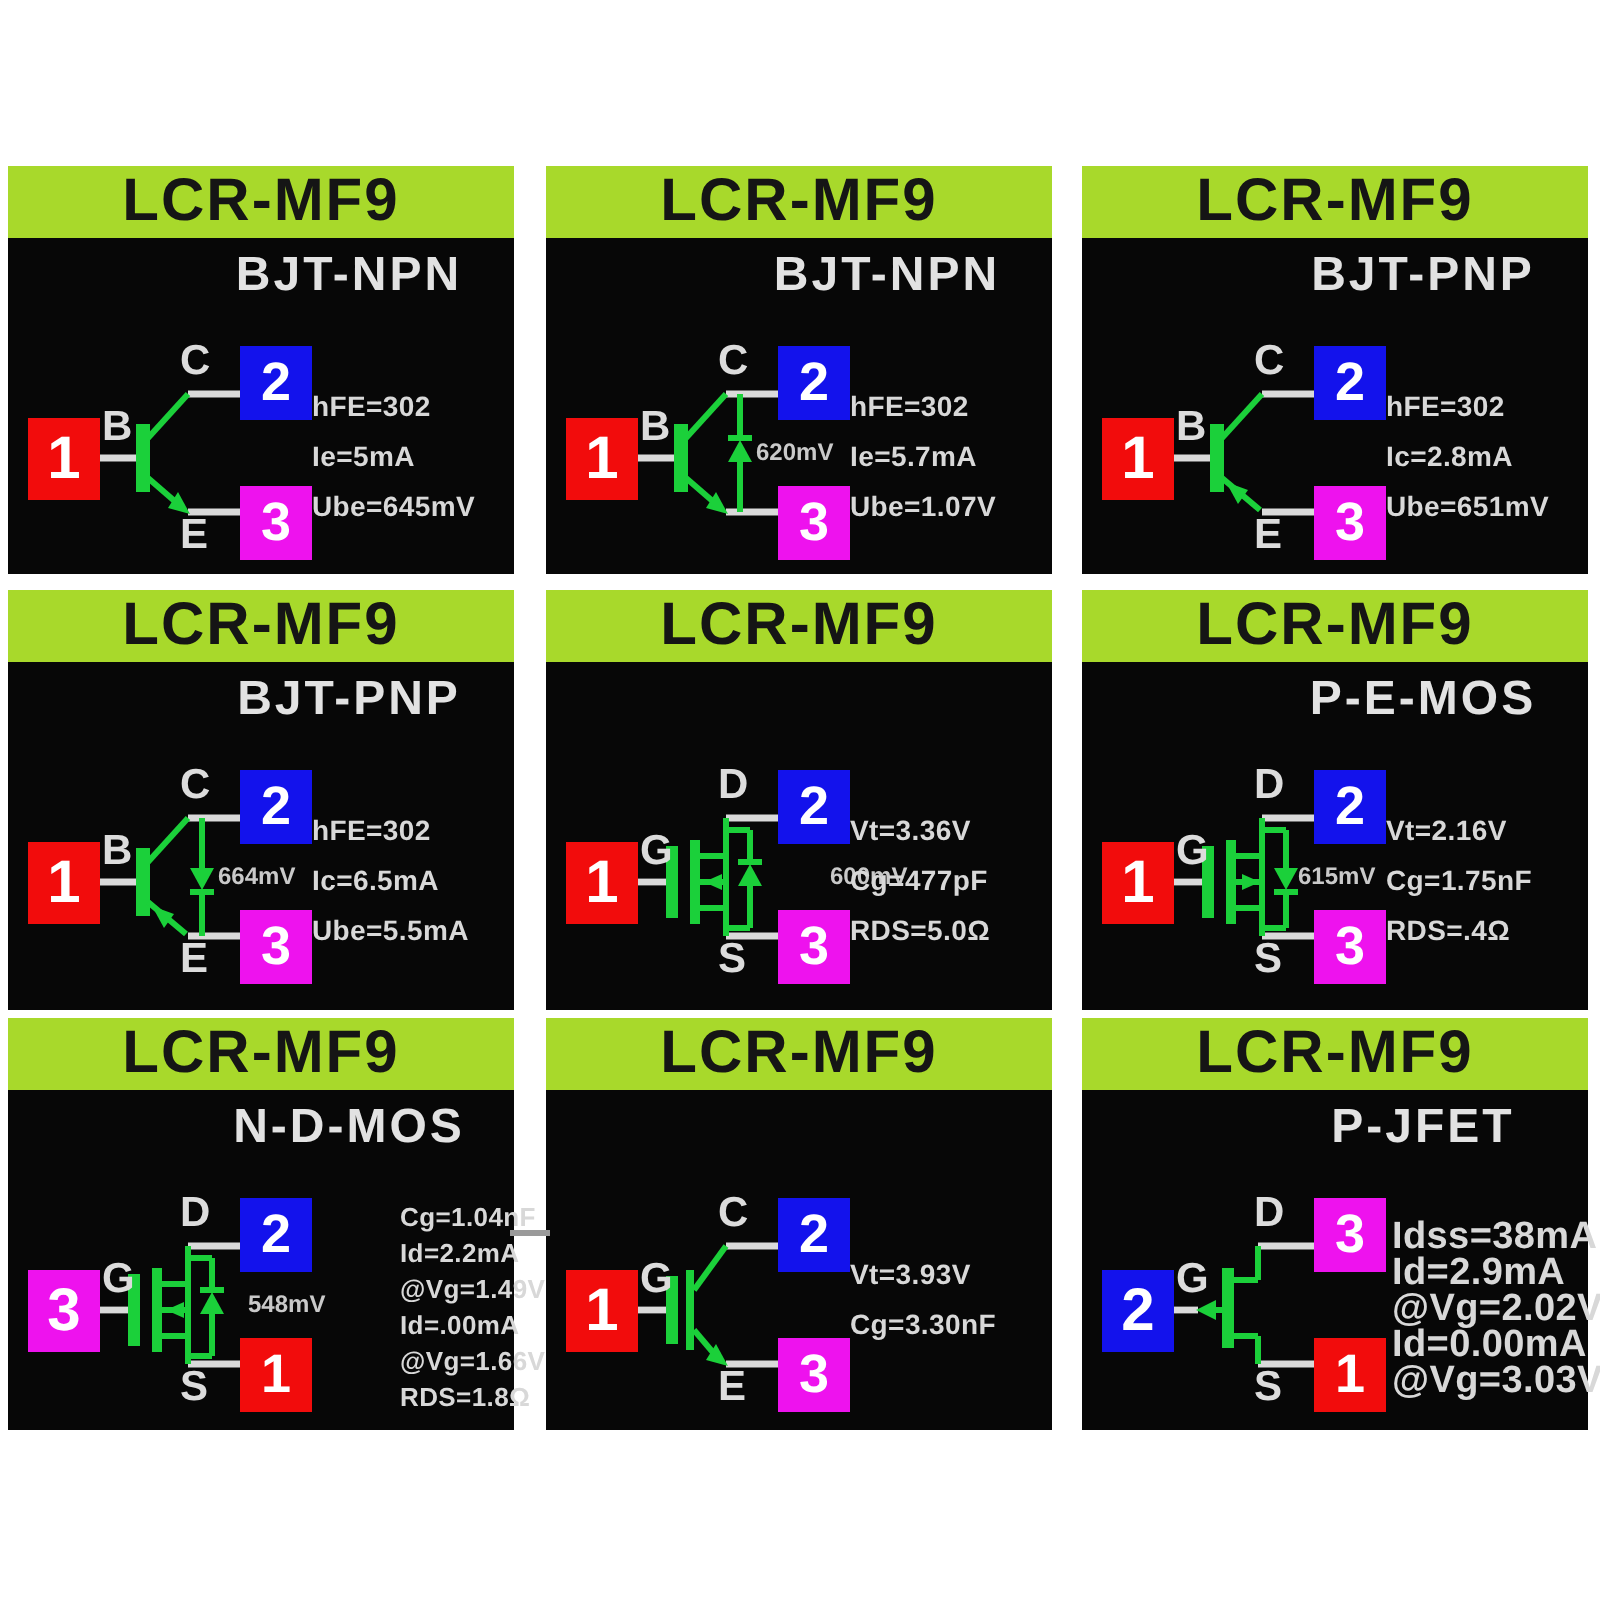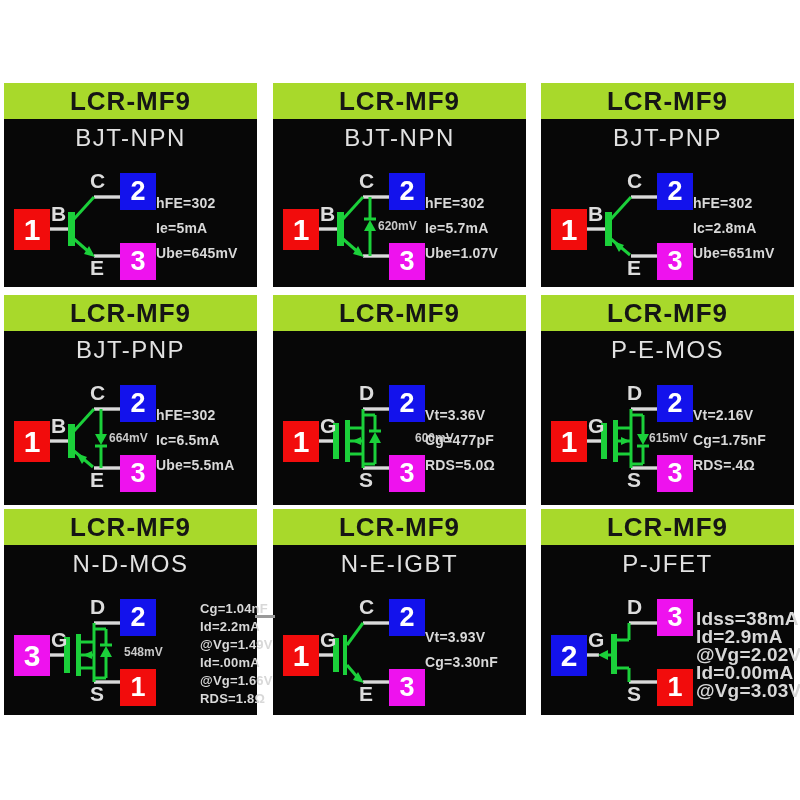--- a/index.html
+++ b/index.html
@@ -1,23 +1,23 @@
 <!DOCTYPE html>
 <html><head>
 <meta charset="utf-8">
 <style>
   html,body{margin:0;padding:0;}
   body{font-family:"Liberation Sans", sans-serif;}
   .page{position:relative;width:800px;height:800px;background:#ffffff;overflow:hidden;}
   .panel{position:absolute;width:253px;background:#070707;}
-  .phead{height:36px;background:#a8d92b;color:#151515;font-size:26px;font-weight:700;
+  .phead{height:36px;background:#a8d92b;color:#151515;font-size:30px;font-weight:700;
          display:flex;align-items:center;justify-content:center;letter-spacing:1px;}
   .pbody{position:relative;background:#070707;height:calc(100% - 36px);}
   .ptype{position:absolute;top:5px;left:0;width:100%;text-align:center;font-size:24px;
-         color:#e2e2e2;font-weight:400;letter-spacing:1.5px;}
+         color:#e2e2e2;font-weight:700;letter-spacing:1.5px;padding-left:44px;}
   .schem{position:absolute;left:0;top:0;}
   .pinbox{position:absolute;width:36px;height:37px;color:#ffffff;font-weight:700;font-size:27px;
           display:flex;align-items:center;justify-content:center;}
   .box-top{left:116px;top:54px;}
   .box-bottom{left:116px;top:124px;}
   .box-left{left:10px;top:90px;height:41px;font-size:30px;}
   .c-red{background:#f20c0c;}
   .c-blue{background:#1312ec;}
   .c-magenta{background:#ee12ee;}
   .plabel{position:absolute;color:#dcdcdc;font-size:21px;font-weight:600;}
@@ -267,21 +267,20 @@
           <div>Id=.00mA</div>
           <div>@Vg=1.66V</div>
           <div>RDS=1.8Ω</div>
         </div>
     </div>
   </div>
 
   <div class="panel" style="left:273px;top:509px;height:206px;">
     <div class="phead">LCR-MF9</div>
     <div class="pbody">
-      <div class="ptype">N-E-IGBT</div>
       <svg class="schem" width="253" height="167" viewBox="0 0 253 167">
         <line class="wire" x1="46" y1="110" x2="60" y2="110"></line>
         <line class="wire" x1="90" y1="78" x2="117" y2="78"></line>
         <line class="wire" x1="90" y1="137" x2="117" y2="137"></line>
         <rect class="grnf" x="60" y="93" width="6" height="34"></rect>
         <rect class="grnf" x="70" y="90" width="4" height="40"></rect>
         <line class="grn" x1="74" y1="100" x2="90" y2="78"></line>
         <line class="grn" x1="74" y1="120" x2="85" y2="133"></line>
         <polygon class="grnf" points="91,138 80,135 85,127"></polygon>
       </svg>

